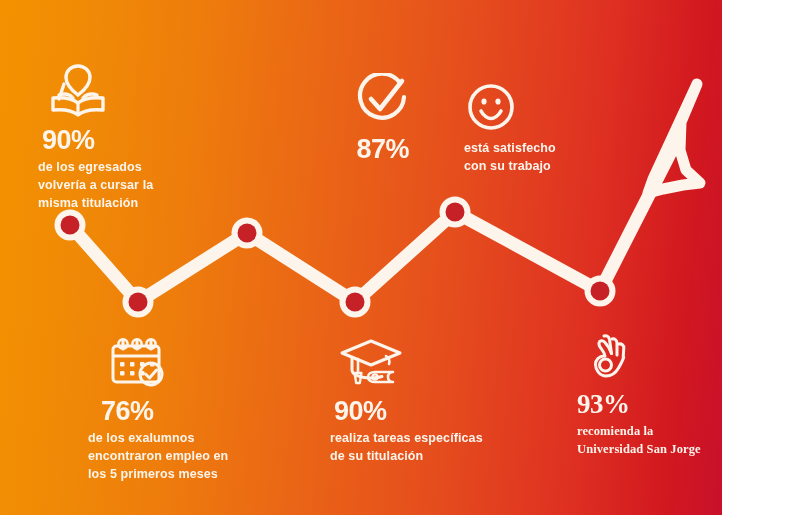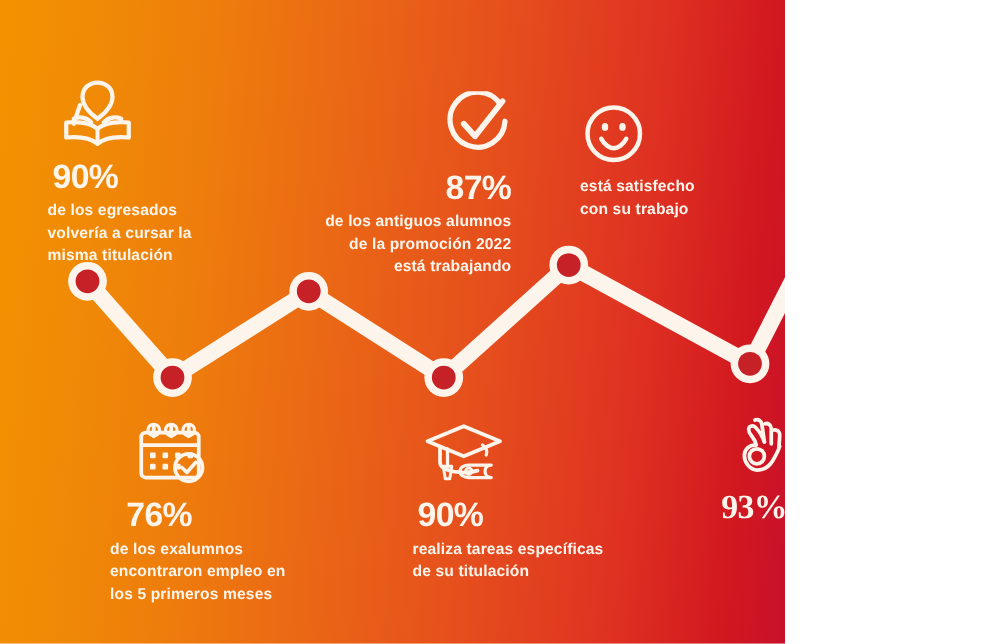--- a/index.html
+++ b/index.html
@@ -2,21 +2,21 @@
 <html><head>
 <meta charset="utf-8">
 <style>
   html, body {
     margin: 0;
     padding: 0;
     background: #ffffff;
   }
   #infographic {
     position: relative;
-    width: 628px;
+    width: 722px;
     height: 515px;
     overflow: hidden;
     font-family: "Liberation Sans", sans-serif;
     background: linear-gradient(95deg,
       #f39200 0%,
       #f08a06 12%,
       #ee7d0c 26%,
       #ea6516 44%,
       #e54d1d 62%,
       #de3022 80%,
@@ -128,23 +128,20 @@
   </div>
 
   <div class="stat" id="stat-1">
     <span class="stat-icon">
       <svg width="54" height="54" viewBox="0 0 54 54">
         <path d="M45 10a22 22 0 1 0 4 14" fill="none" stroke="#fdf5ec" stroke-width="4.2" stroke-linecap="round"></path>
         <path d="M16 26l9 10L47 8" fill="none" stroke="#fdf5ec" stroke-width="4.6" stroke-linecap="round" stroke-linejoin="round"></path>
       </svg>
     </span>
     <div class="stat-value">87%</div>
-    <div class="stat-desc">de los antiguos alumnos
-de la promoción 2022
-está trabajando</div>
   </div>
 
   <div class="stat" id="stat-2">
     <span class="stat-icon">
       <svg width="50" height="50" viewBox="0 0 50 50">
         <circle cx="25" cy="25" r="21" fill="none" stroke="#fdf5ec" stroke-width="3.6"></circle>
         <ellipse cx="18" cy="19.5" rx="2.6" ry="3.1" fill="#fdf5ec"></ellipse>
         <ellipse cx="32" cy="19.5" rx="2.6" ry="3.1" fill="#fdf5ec"></ellipse>
         <path d="M15 29c2.5 5 7 7.5 10 7.5S32.5 34 35 29" fill="none" stroke="#fdf5ec" stroke-width="3.6" stroke-linecap="round"></path>
       </svg>
@@ -203,15 +200,17 @@
       <svg width="54" height="52" viewBox="0 0 54 52">
         <path d="M22 6c2.5-1 5 .5 5.5 3.5l2 14" fill="none" stroke="#fdf5ec" stroke-width="3" stroke-linecap="round"></path>
         <path d="M30 9c2.5-.8 5 1 5 4v12" fill="none" stroke="#fdf5ec" stroke-width="3" stroke-linecap="round"></path>
         <path d="M37 14c2.5-.6 5 1.2 4.8 4.2l-.6 9" fill="none" stroke="#fdf5ec" stroke-width="3" stroke-linecap="round"></path>
         <path d="M29.5 23.5c-1.5-4-4-8.5-7-11.5-2-2-5-1.5-5.5 1-.4 2 .6 3.6 2.2 5.6 2 2.5 3.3 5 3.8 7.4" fill="none" stroke="#fdf5ec" stroke-width="3" stroke-linecap="round" stroke-linejoin="round"></path>
         <path d="M22 26c-4.5 0-8.5 3.5-8.5 8.5S17.5 46 24 46c6 0 10-3.6 12.5-8 2.2-3.8 4-7 5.2-10.8" fill="none" stroke="#fdf5ec" stroke-width="3" stroke-linecap="round" stroke-linejoin="round"></path>
         <circle cx="23.5" cy="35" r="6" fill="none" stroke="#fdf5ec" stroke-width="3"></circle>
       </svg>
     </span>
     <div class="stat-value">93%</div>
+    <div class="stat-desc">recomienda la
+Universidad San Jorge</div>
   </div>
 
 </div>
 
 </body></html>

